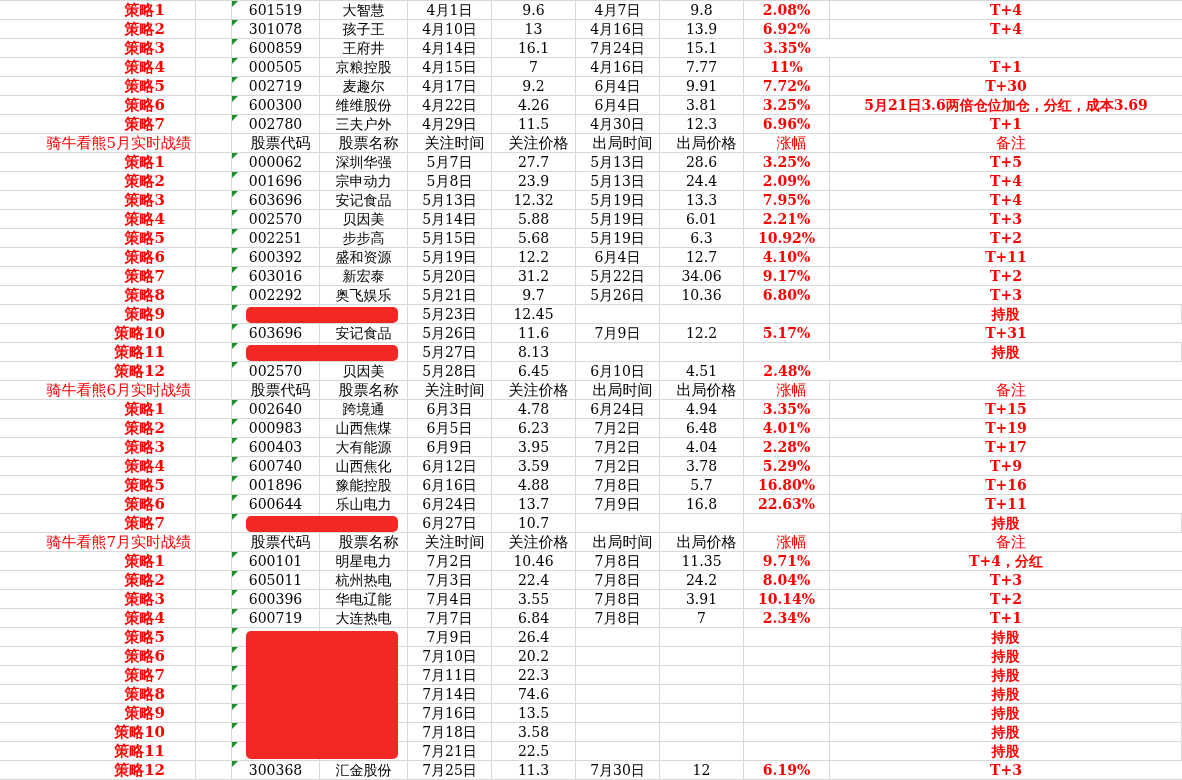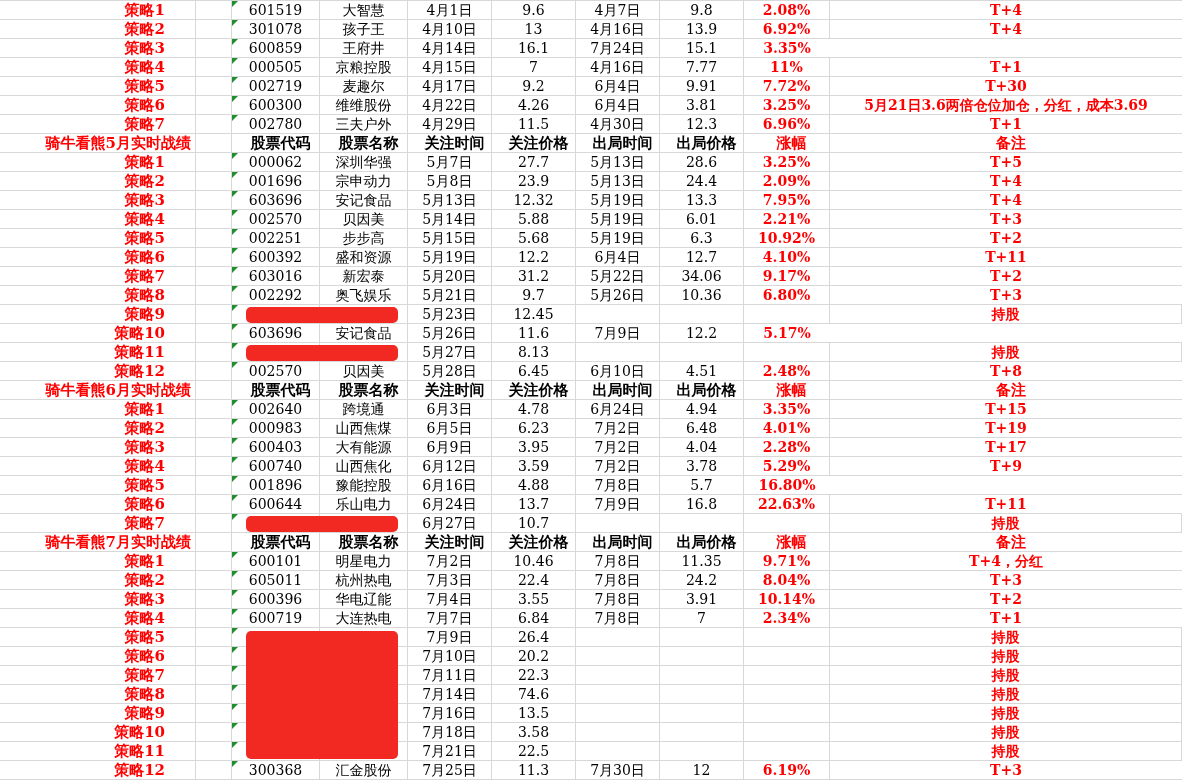--- a/index.html
+++ b/index.html
@@ -45,21 +45,21 @@
   .c-label{
     justify-content:flex-end;
     padding-right:30px;
     color:var(--red);
     font-weight:bold;
     font-size:15px;
   }
   .hdr .c-label{padding-right:4px;}
   .c-gap{background:#fff;}
   .c-gain,.c-note{color:var(--red);font-weight:bold;}
-  .hdr .cell{font-weight:bold;font-size:15px;margin-left:10px;}
+  .hdr .cell{font-weight:normal;font-size:15px;margin-left:10px;}
   .tri{
     position:absolute;left:0;top:0;
     width:0;height:0;
     border-top:6px solid var(--green);
     border-right:6px solid transparent;
   }
   .redact{
     position:absolute;
     left:246px;width:152px;
     background:var(--boxred);
@@ -283,20 +283,21 @@
     <div class="row">
       <div class="cell c-label">策略10</div>
       <div class="cell c-gap"></div>
       <div class="cell c-code">603696<span class="tri"></span></div>
       <div class="cell c-name">安记食品</div>
       <div class="cell c-date">5月26日</div>
       <div class="cell c-num">11.6</div>
       <div class="cell c-date">7月9日</div>
       <div class="cell c-num">12.2</div>
       <div class="cell c-gain">5.17%</div>
+      <div class="cell c-note">T+31</div>
     </div>
     <div class="row">
       <div class="cell c-label">策略11</div>
       <div class="cell c-gap"></div>
       <div class="cell c-code">
         <span class="tri"></span>
       </div>
       <div class="cell c-name"></div>
       <div class="cell c-date">5月27日</div>
       <div class="cell c-num">8.13</div>
@@ -309,21 +310,20 @@
     <div class="row">
       <div class="cell c-label">策略12</div>
       <div class="cell c-gap"></div>
       <div class="cell c-code">002570<span class="tri"></span></div>
       <div class="cell c-name">贝因美</div>
       <div class="cell c-date">5月28日</div>
       <div class="cell c-num">6.45</div>
       <div class="cell c-date">6月10日</div>
       <div class="cell c-num">4.51</div>
       <div class="cell c-gain">2.48%</div>
-      <div class="cell c-note">T+8</div>
     </div>
     <div class="row hdr">
       <div class="cell c-label">骑牛看熊6月实时战绩</div>
       <div class="cell c-gap"></div>
       <div class="cell c-code">股票代码</div>
       <div class="cell c-name">股票名称</div>
       <div class="cell c-date">关注时间</div>
       <div class="cell c-num">关注价格</div>
       <div class="cell c-date">出局时间</div>
       <div class="cell c-num">出局价格</div>
@@ -381,20 +381,21 @@
     <div class="row">
       <div class="cell c-label">策略5</div>
       <div class="cell c-gap"></div>
       <div class="cell c-code">001896<span class="tri"></span></div>
       <div class="cell c-name">豫能控股</div>
       <div class="cell c-date">6月16日</div>
       <div class="cell c-num">4.88</div>
       <div class="cell c-date">7月8日</div>
       <div class="cell c-num">5.7</div>
       <div class="cell c-gain">16.80%</div>
+      <div class="cell c-note">T+16</div>
     </div>
     <div class="row">
       <div class="cell c-label">策略6</div>
       <div class="cell c-gap"></div>
       <div class="cell c-code">600644<span class="tri"></span></div>
       <div class="cell c-name">乐山电力</div>
       <div class="cell c-date">6月24日</div>
       <div class="cell c-num">13.7</div>
       <div class="cell c-date">7月9日</div>
       <div class="cell c-num">16.8</div>

